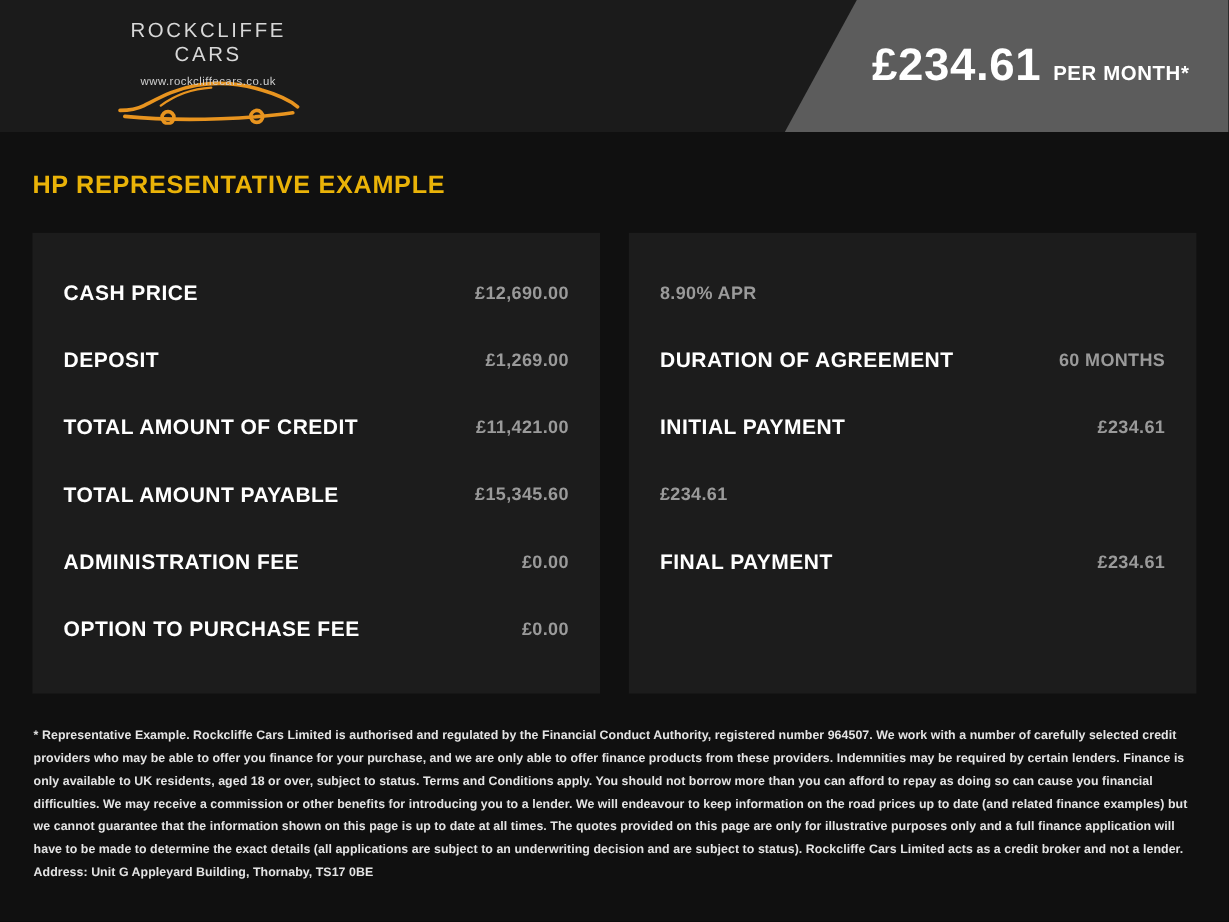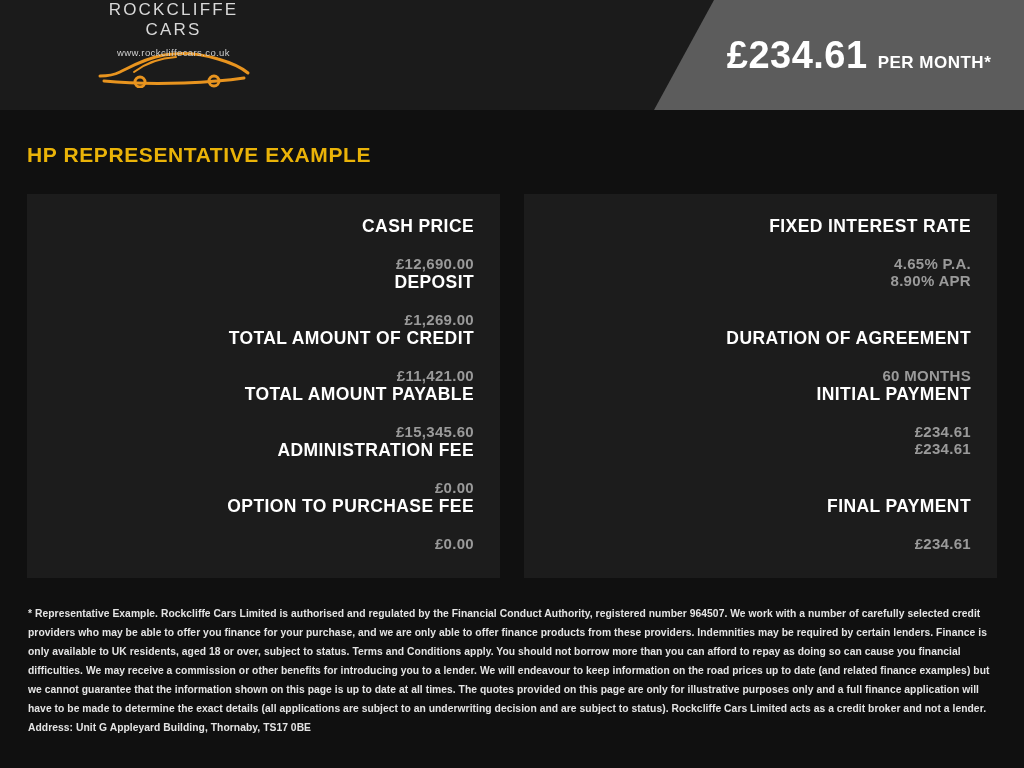--- a/index.html
+++ b/index.html
@@ -13,21 +13,21 @@
 
   
   .header {
     position:relative;
     height:110px;
     background:#1b1b1b;
     overflow:hidden;
   }
   .logo-wrap {
     position:absolute;
-    left:86px; top:0;
+    left:86px; top:16px;
     width:175px; height:76px;
     text-align:center;
   }
   .logo-text {
     color:#d8d8d8;
     font-size:17px;
     letter-spacing:2.2px;
     font-weight:400;
     font-family:"Liberation Sans", sans-serif;
   }
@@ -81,24 +81,23 @@
     gap:24px;
     margin:27px 27px 0 27px;
   }
   .panel {
     flex:1;
     background:#1c1c1c;
     padding:22px 26px 26px 26px;
   }
   .row {
     display:flex;
-    align-items:flex-end;
+    align-items:center;
     justify-content:space-between;
     height:56px;
-    flex-direction:column;
   }
   .row-label {
     color:#ffffff;
     font-size:17.5px;
     font-weight:bold;
     letter-spacing:0.4px;
     white-space:nowrap;
   }
   .row-value {
     color:#9a9a9a;
@@ -173,24 +172,20 @@
         <span class="row-value">£0.00</span>
       </div>
       <div class="row">
         <span class="row-label">OPTION TO PURCHASE FEE</span>
         <span class="row-value">£0.00</span>
       </div>
     </div>
 
     <div class="panel">
       <div class="row">
-        <span class="row-label">FIXED INTEREST RATE</span>
-        <span class="row-value">4.65% P.A.</span>
-      </div>
-      <div class="row">
         <span class="row-value">8.90% APR</span>
       </div>
       <div class="row">
         <span class="row-label">DURATION OF AGREEMENT</span>
         <span class="row-value">60 MONTHS</span>
       </div>
       <div class="row">
         <span class="row-label">INITIAL PAYMENT</span>
         <span class="row-value">£234.61</span>
       </div>

